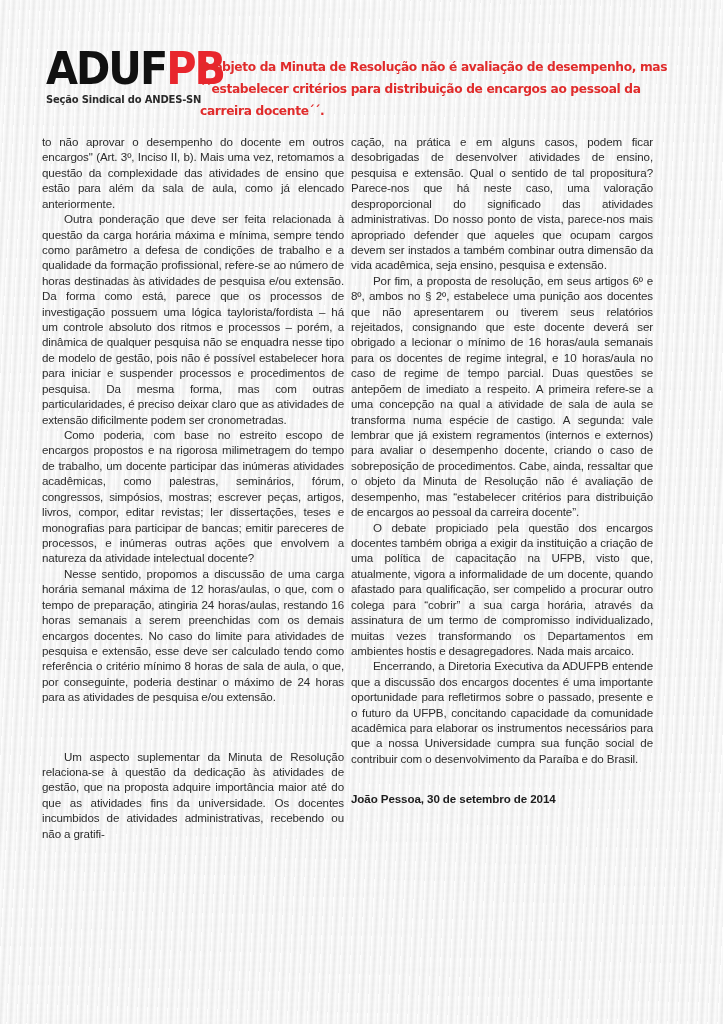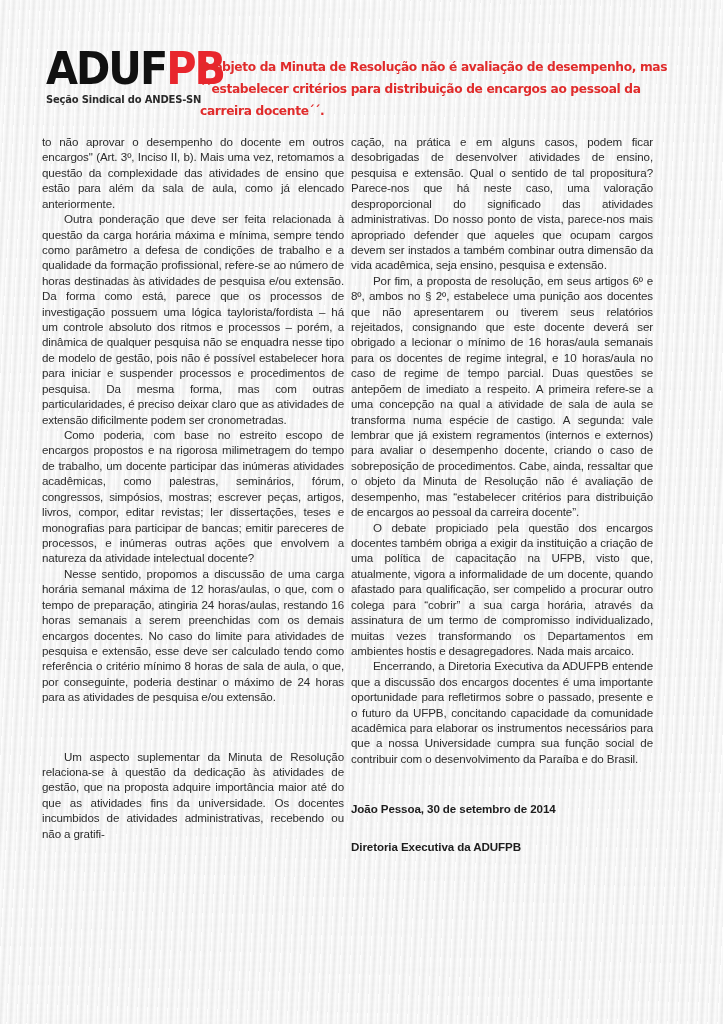--- a/index.html
+++ b/index.html
@@ -137,21 +137,21 @@
     font-size: 18px;
     letter-spacing: 2px;
     text-indent: 0;
   }
 
   .spacer-18 { height: 18px; }
   .spacer-26 { height: 26px; }
 
   
   .signature {
-    margin-top: 36px;
+    margin-top: 26px;
     text-indent: 0;
   }
   .signature div {
     font-family: "Liberation Sans", sans-serif;
     font-weight: bold;
     font-size: 11.6px;
     color: #1d1d1d;
     letter-spacing: -0.1px;
     text-align: left;
   }
@@ -187,18 +187,17 @@
     </div>
 
     <div class="col col-right">
       <p class="noindent">cação, na prática e em alguns casos, podem ficar desobrigadas de desenvolver atividades de ensino, pesquisa e extensão. Qual o sentido de tal propositura? Parece-nos que há neste caso, uma valoração desproporcional do significado das atividades administrativas. Do nosso ponto de vista, parece-nos mais apropriado defender que aqueles que ocupam cargos devem ser instados a também combinar outra dimensão da vida acadêmica, seja ensino, pesquisa e extensão.</p>
       <p>Por fim, a proposta de resolução, em seus artigos 6º e 8º, ambos no § 2º, estabelece uma punição aos docentes que não apresentarem ou tiverem seus relatórios rejeitados, consignando que este docente deverá ser obrigado a lecionar o mínimo de 16 horas/aula semanais para os docentes de regime integral, e 10 horas/aula no caso de regime de tempo parcial. Duas questões se antepõem de imediato a respeito. A primeira refere-se a uma concepção na qual a atividade de sala de aula se transforma numa espécie de castigo. A segunda: vale lembrar que já existem regramentos (internos e externos) para avaliar o desempenho docente, criando o caso de sobreposição de procedimentos. Cabe, ainda, ressaltar que o objeto da Minuta de Resolução não é avaliação de desempenho, mas “estabelecer critérios para distribuição de encargos ao pessoal da carreira docente”.</p>
       <p>O debate propiciado pela questão dos encargos docentes também obriga a exigir da instituição a criação de uma política de capacitação na UFPB, visto que, atualmente, vigora a informalidade de um docente, quando afastado para qualificação, ser compelido a procurar outro colega para “cobrir” a sua carga horária, através da assinatura de um termo de compromisso individualizado, muitas vezes transformando os Departamentos em ambientes hostis e desagregadores. Nada mais arcaico.</p>
       <p>Encerrando, a Diretoria Executiva da ADUFPB entende que a discussão dos encargos docentes é uma importante oportunidade para refletirmos sobre o passado, presente e o futuro da UFPB, concitando capacidade da comunidade acadêmica para elaborar os instrumentos necessários para que a nossa Universidade cumpra sua função social de contribuir com o desenvolvimento da Paraíba e do Brasil.</p>
 
       <div class="signature">
         <div class="sig-place">João Pessoa, 30 de setembro de 2014</div>
-        <div>Diretoria Executiva da ADUFPB</div>
       </div>
     </div>
 
   </div>
 </div>
 
 </body></html>

